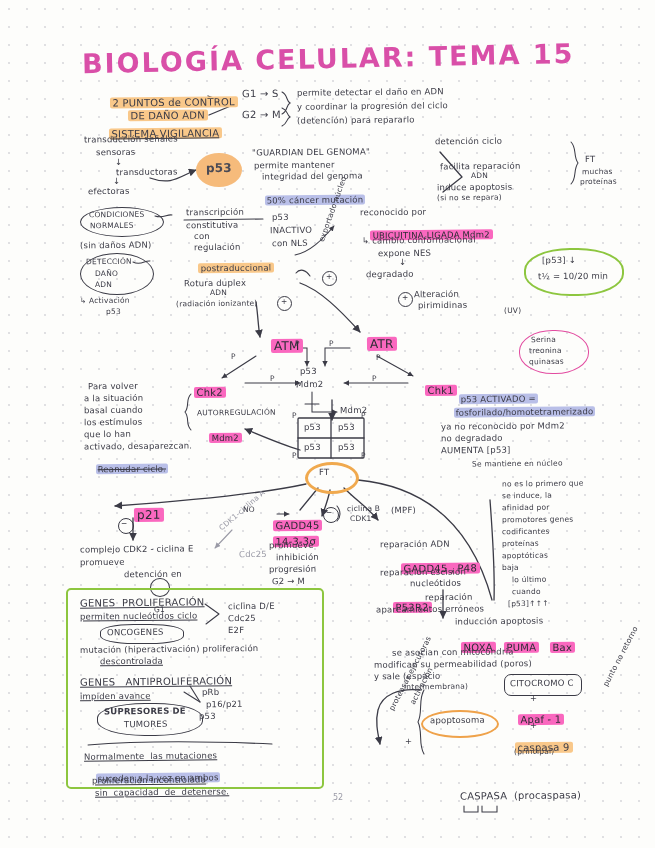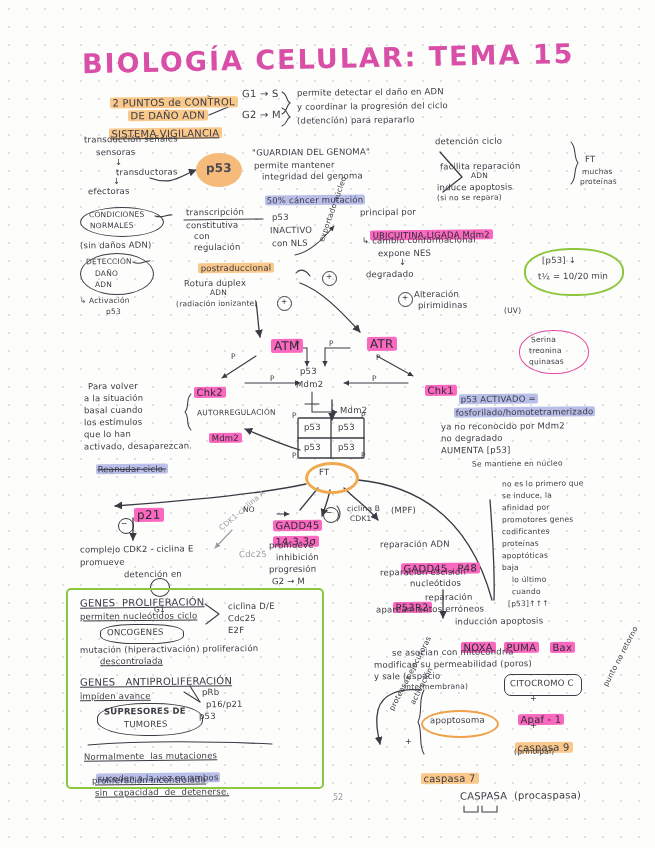--- a/index.html
+++ b/index.html
@@ -209,21 +209,21 @@
     <span class="orangehl">postraduccional</span>
   </div>
 
   <div class="t hw sm ink" style="left:272px;top:213px;">p53</div>
   <div class="t hw sm ink" style="left:270px;top:226px;">INACTIVO</div>
   <div class="t hw sm ink" style="left:272px;top:239px;">con NLS</div>
   <div class="t hw xs ink" style="left:308px;top:232px;">
     <span class="rot-steep2">exportado núcleo</span>
   </div>
 
-  <div class="t hw sm ink" style="left:360px;top:208px;">principal por</div>
+  <div class="t hw sm ink" style="left:360px;top:208px;">reconocido por</div>
   <div class="t hw sm" style="left:358px;top:221px;">
     <span class="pinkhl">UBICUITINA LIGADA Mdm2</span>
   </div>
   <div class="t hw sm ink" style="left:362px;top:236px;">↳ cambio conformacional</div>
   <div class="t hw sm ink" style="left:378px;top:249px;">expone NES</div>
   <div class="t hw sm ink" style="left:399px;top:258px;">↓</div>
   <div class="t hw sm ink" style="left:366px;top:270px;">degradado</div>
 
   <div class="oval-green" style="left:524px;top:248px;width:96px;height:44px;"></div>
   <div class="t hw sm ink" style="left:542px;top:256px;">[p53] ↓</div>
@@ -411,23 +411,20 @@
   <div class="t hw sm ink" style="left:430px;top:716px;">apoptosoma</div>
 
   <div class="t hw xs ink" style="left:399px;top:694px;">
     <span class="rot-steep">activación</span>
   </div>
   <div class="t hw xs ink" style="left:378px;top:700px;">
     <span class="rot-steep">proteasas ejecutoras</span>
   </div>
 
   <div class="t hw sm ink" style="left:405px;top:737px;">+</div>
-  <div class="t hw md" style="left:407px;top:762px;">
-    <span class="orangehl">caspasa 7</span>
-  </div>
 
   <div class="t hw md ink" style="left:460px;top:790px;">CASPASA  (procaspasa)</div>
 
   <div class="greenbox" style="left:66px;top:588px;width:254px;height:197px;"></div>
 
   <div class="t hw md ink u" style="left:80px;top:597px;">GENES  PROLIFERACIÓN</div>
   <div class="t hw sm ink u" style="left:80px;top:612px;">permiten nucleótidos ciclo</div>
   <div class="t hw sm ink" style="left:228px;top:602px;">ciclina D/E</div>
   <div class="t hw sm ink" style="left:228px;top:614px;">Cdc25</div>
   <div class="t hw sm ink" style="left:228px;top:626px;">E2F</div>

